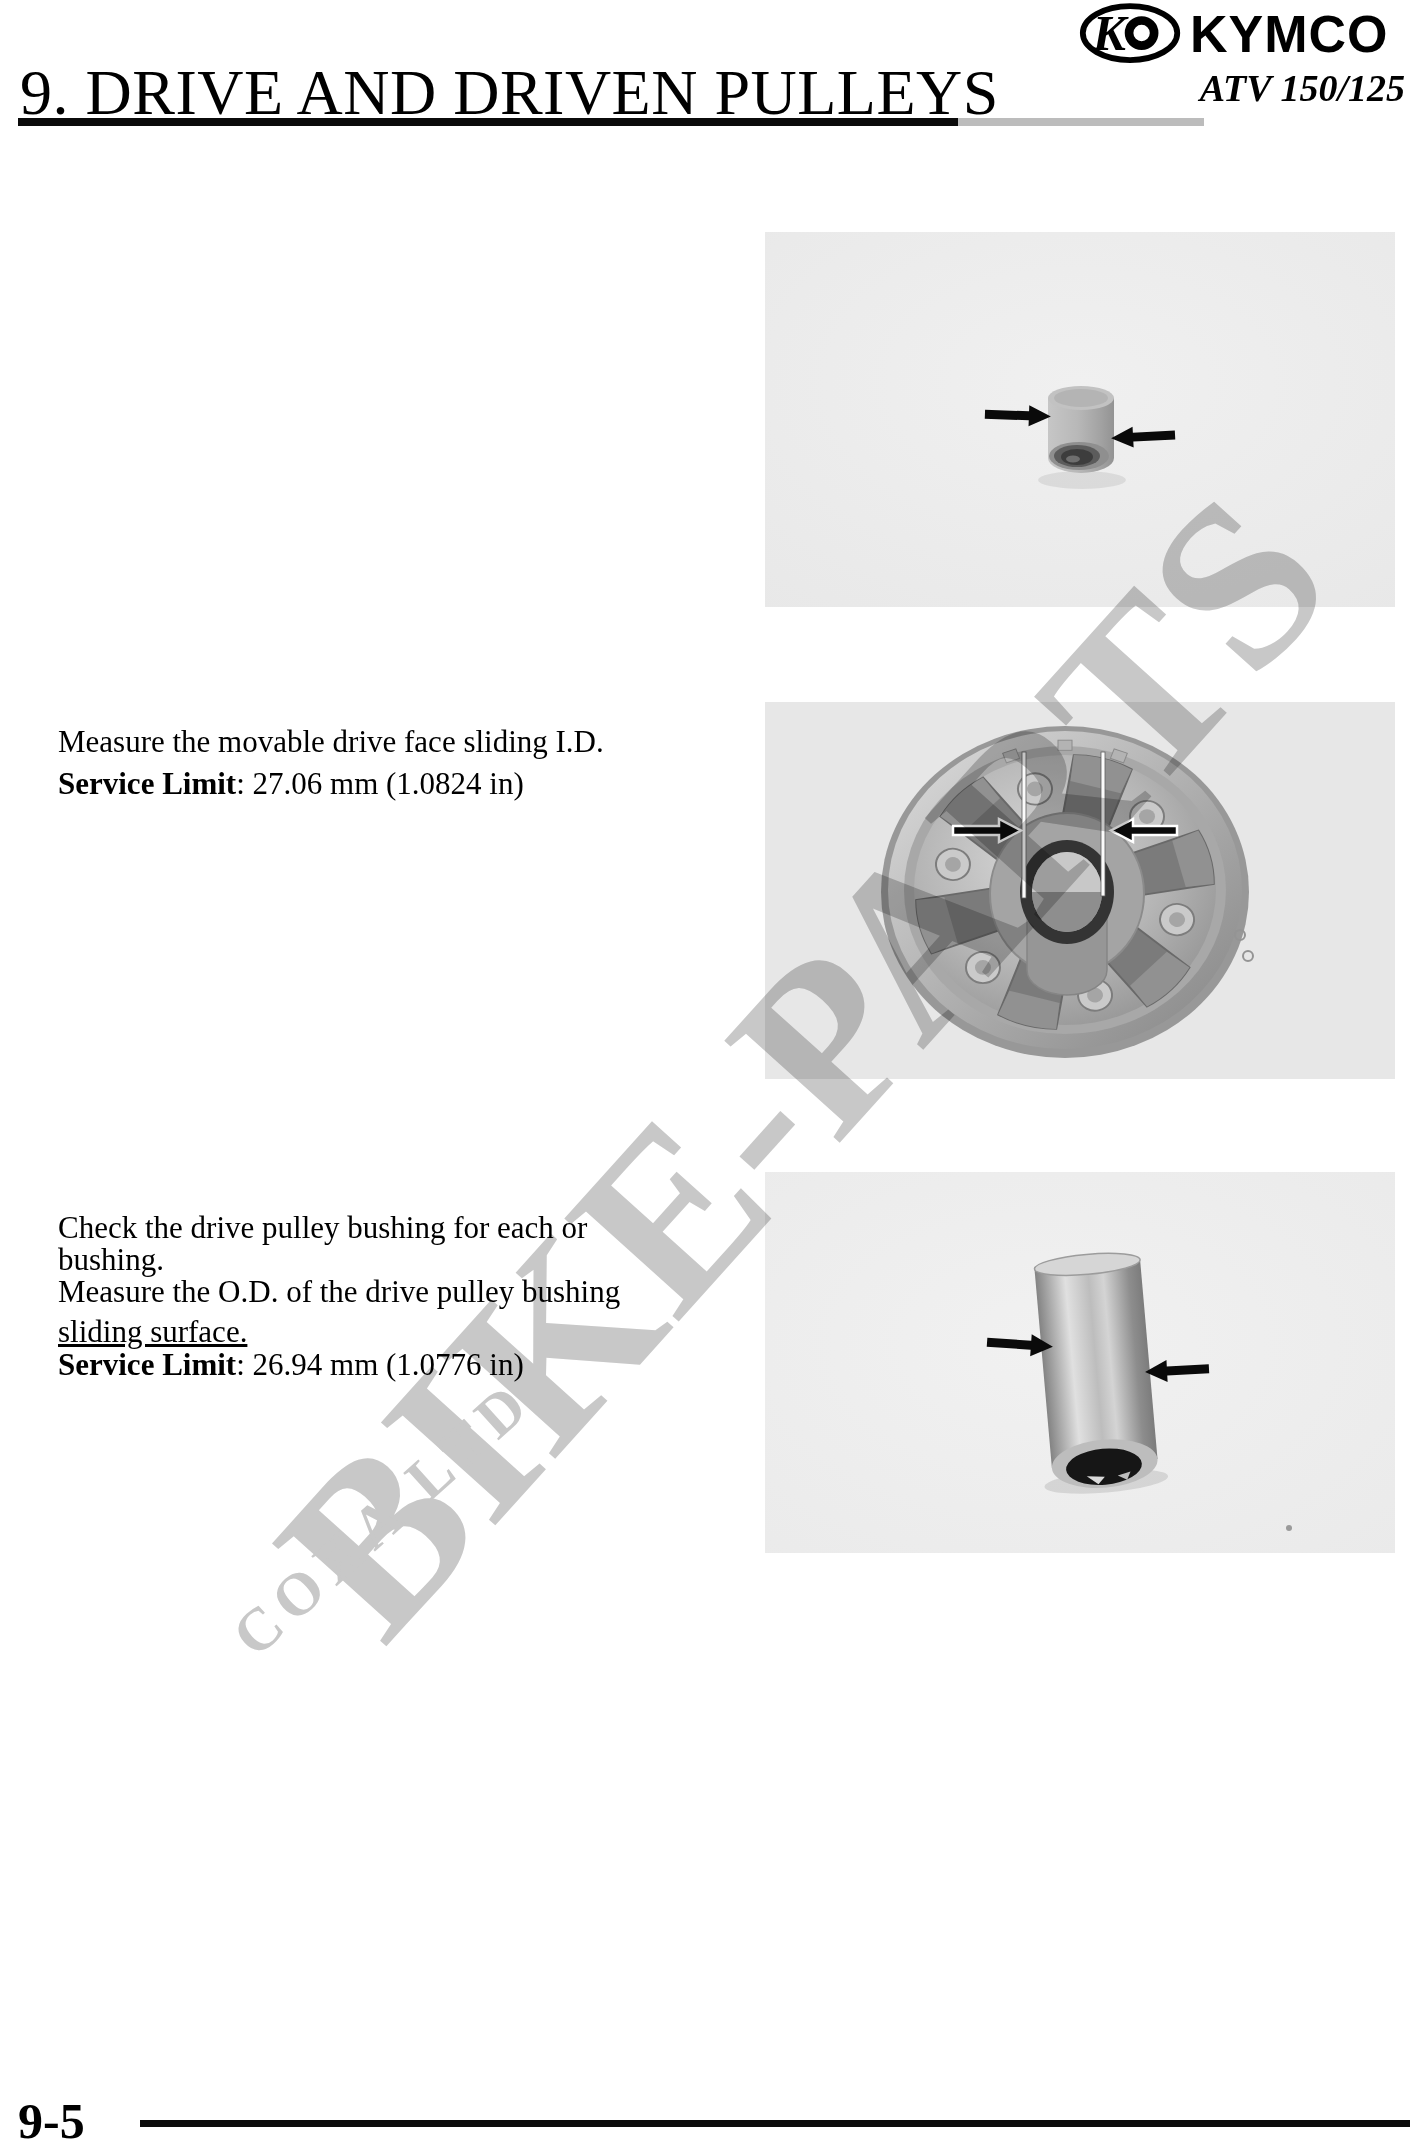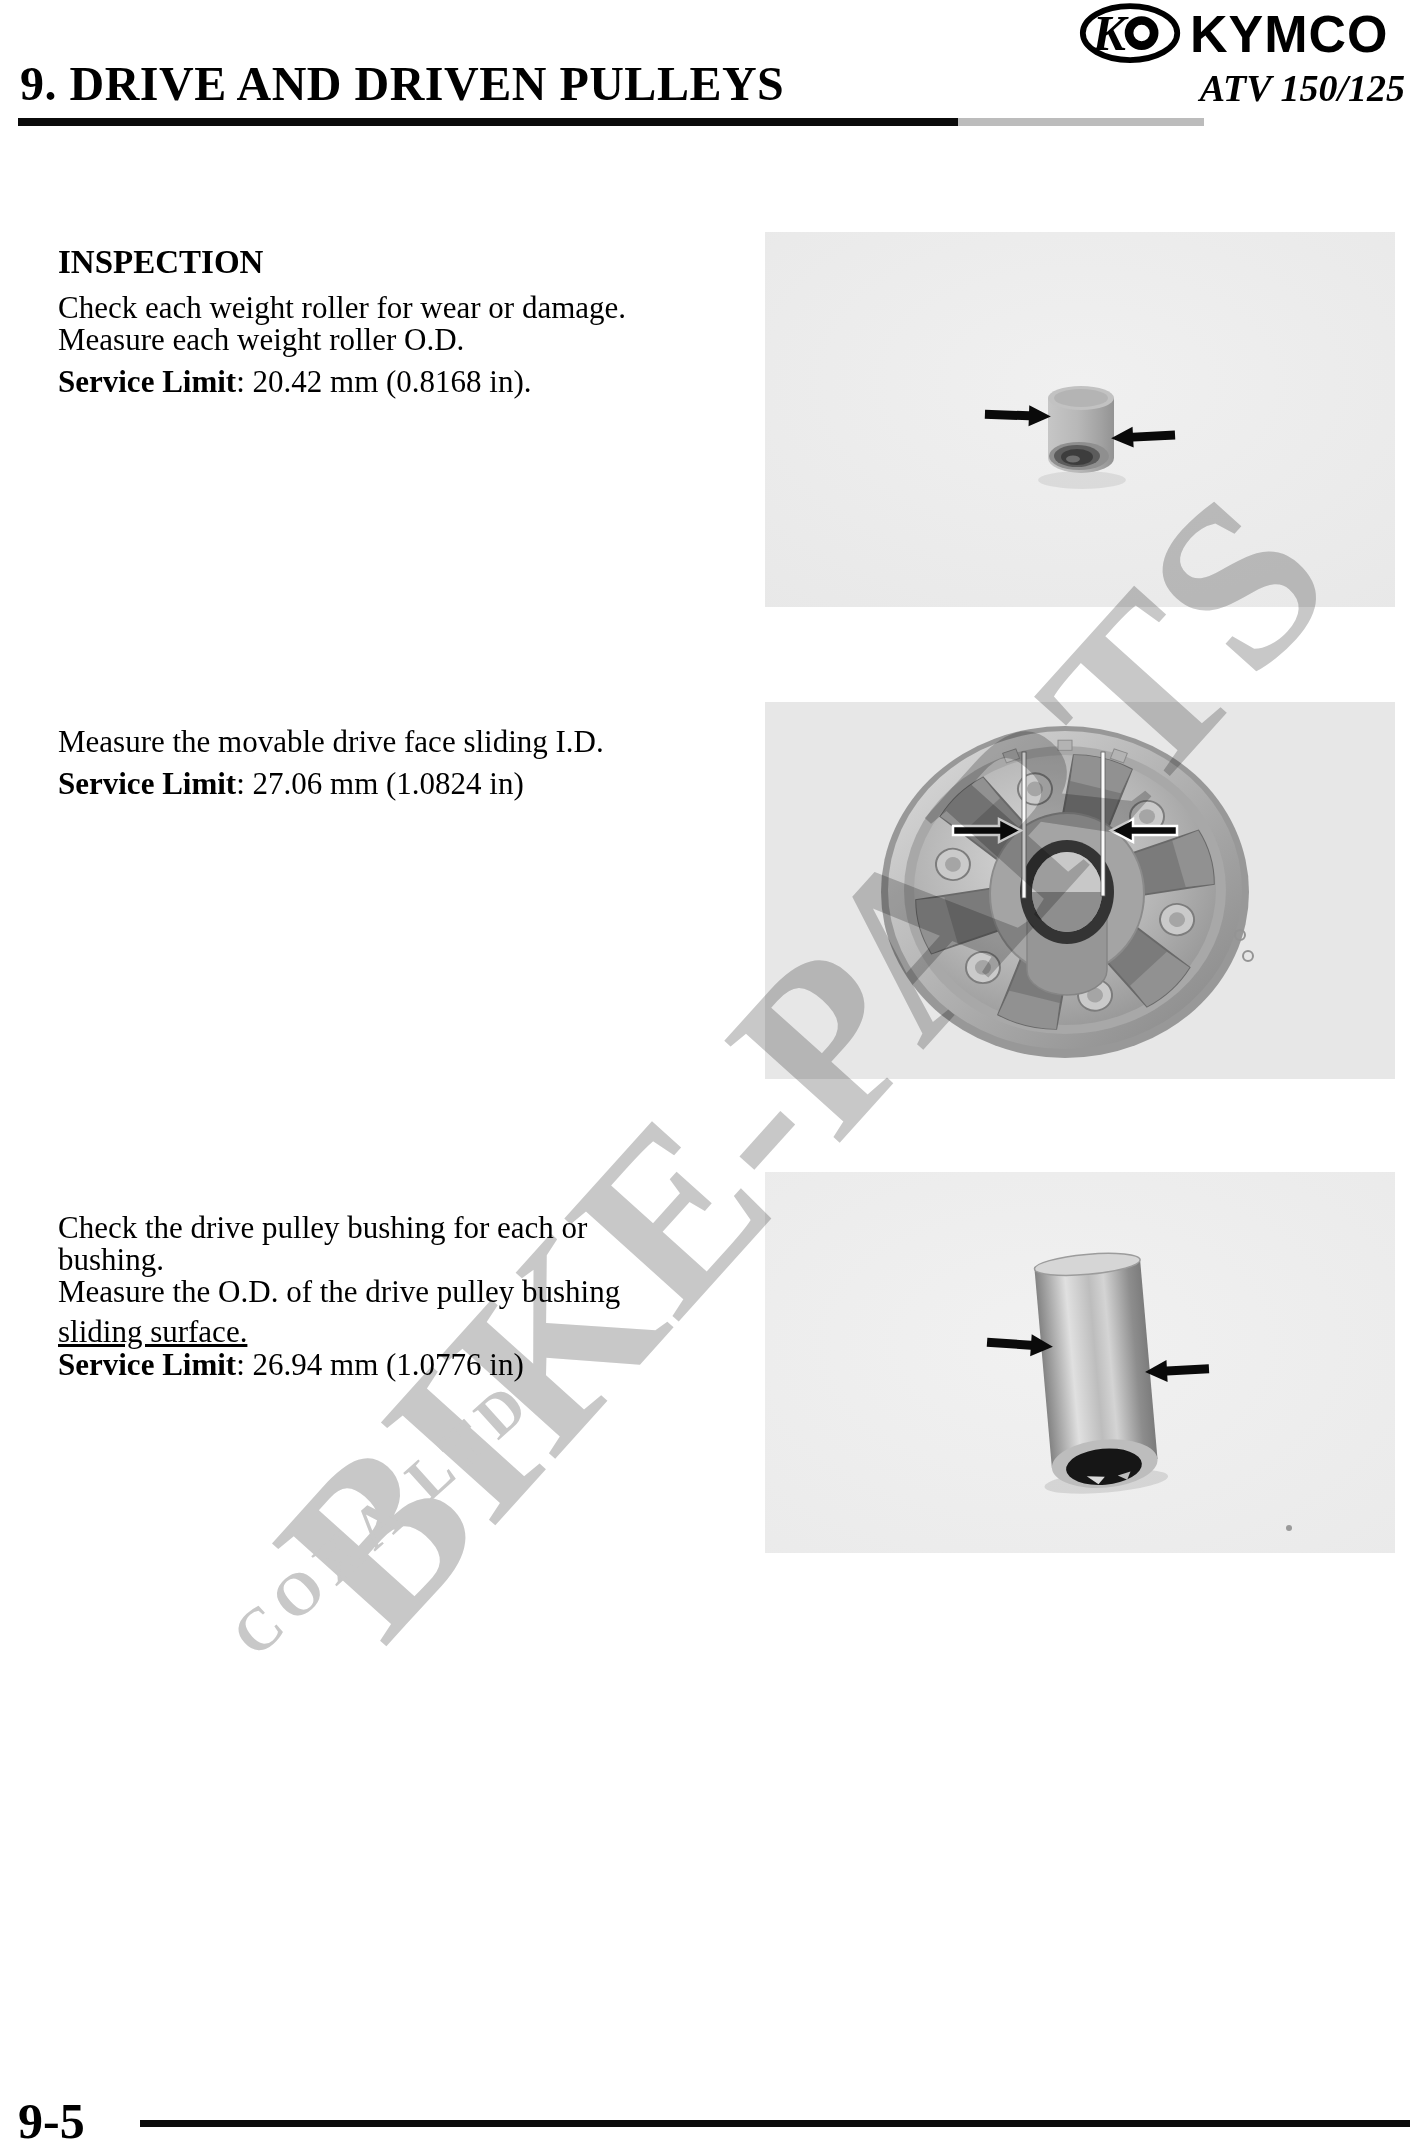--- a/index.html
+++ b/index.html
@@ -1,20 +1,20 @@
 <!DOCTYPE html>
 <html><head>
 <meta charset="utf-8">
 <style>
   html,body{margin:0;padding:0;background:#ffffff;}
   .page{position:relative;width:1417px;height:2148px;background:#ffffff;overflow:hidden;
         font-family:"Liberation Serif", serif;color:#000;}
 
   
-  .chapter-title{position:absolute;left:20px;top:56px;font-size:48px;font-weight:bold;
+  .chapter-title{position:absolute;left:20px;top:56px;font-size:64px;font-weight:normal;
                  letter-spacing:0.5px;white-space:nowrap;}
   .title-bar-dark{position:absolute;left:18px;top:118px;width:940px;height:8px;background:#0b0b0b;}
   .title-bar-light{position:absolute;left:958px;top:118px;width:246px;height:8px;background:#bcbcbc;}
   .brand-block{position:absolute;left:1078px;top:2px;display:flex;align-items:center;gap:6px;}
   .brand-text{font-family:"Liberation Sans", sans-serif;font-weight:bold;font-size:52px;
               letter-spacing:1px;white-space:nowrap;}
   .model-label{position:absolute;right:12px;top:66px;font-size:38px;font-weight:bold;white-space:nowrap;font-style:italic;}
 
   
   .sec{position:absolute;left:58px;width:660px;font-size:31px;line-height:32px;}
@@ -56,28 +56,20 @@
       <text x="15" y="49" font-family="Liberation Serif, serif" font-style="italic" font-weight="bold" font-size="52" fill="#000">K</text>
       <circle cx="66" cy="31" r="13" fill="none" stroke="#000" stroke-width="9"></circle>
     </svg>
     <span class="brand-text">KYMCO</span>
   </div>
   <div class="model-label">ATV 150/125</div>
   <div class="chapter-title">9. DRIVE AND DRIVEN PULLEYS</div>
   <div class="title-bar-dark"></div>
   <div class="title-bar-light"></div>
 
-  <div class="sec sec1">
-    <div class="sec-heading">INSPECTION</div>
-    <div class="line">Check each weight roller for wear or damage.</div>
-    <div class="line">Measure each weight roller O.D.</div>
-    <div class="sl-line">
-      <span class="sl-label">Service Limit</span><span>: 20.42 mm (0.8168 in).</span>
-    </div>
-  </div>
 
   <div class="sec sec2">
     <div class="line">Measure the movable drive face sliding I.D.</div>
     <div class="sl-line">
       <span class="sl-label">Service Limit</span><span>: 27.06 mm (1.0824 in)</span>
     </div>
   </div>
 
   <div class="sec sec3">
     <div class="line">Check the drive pulley bushing for each or</div>

